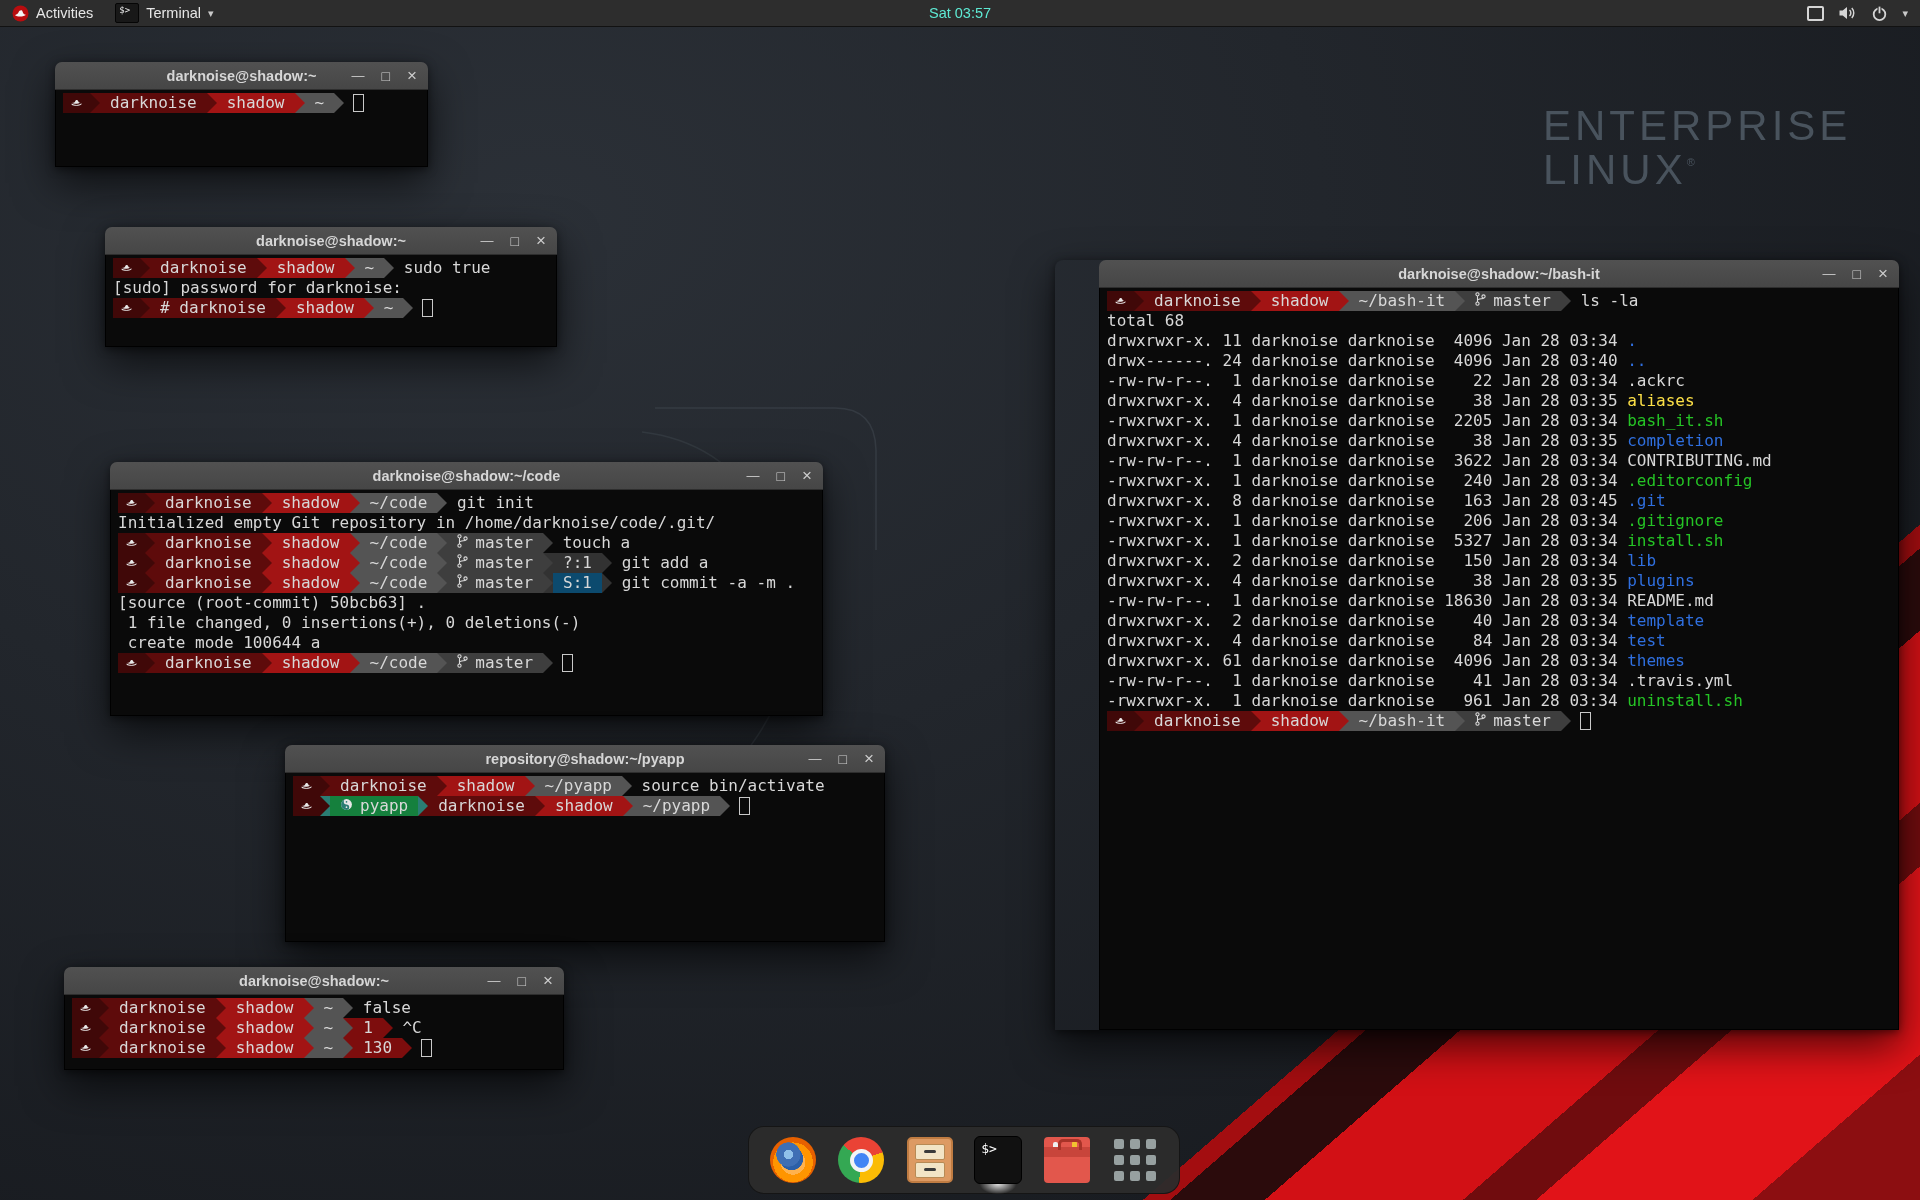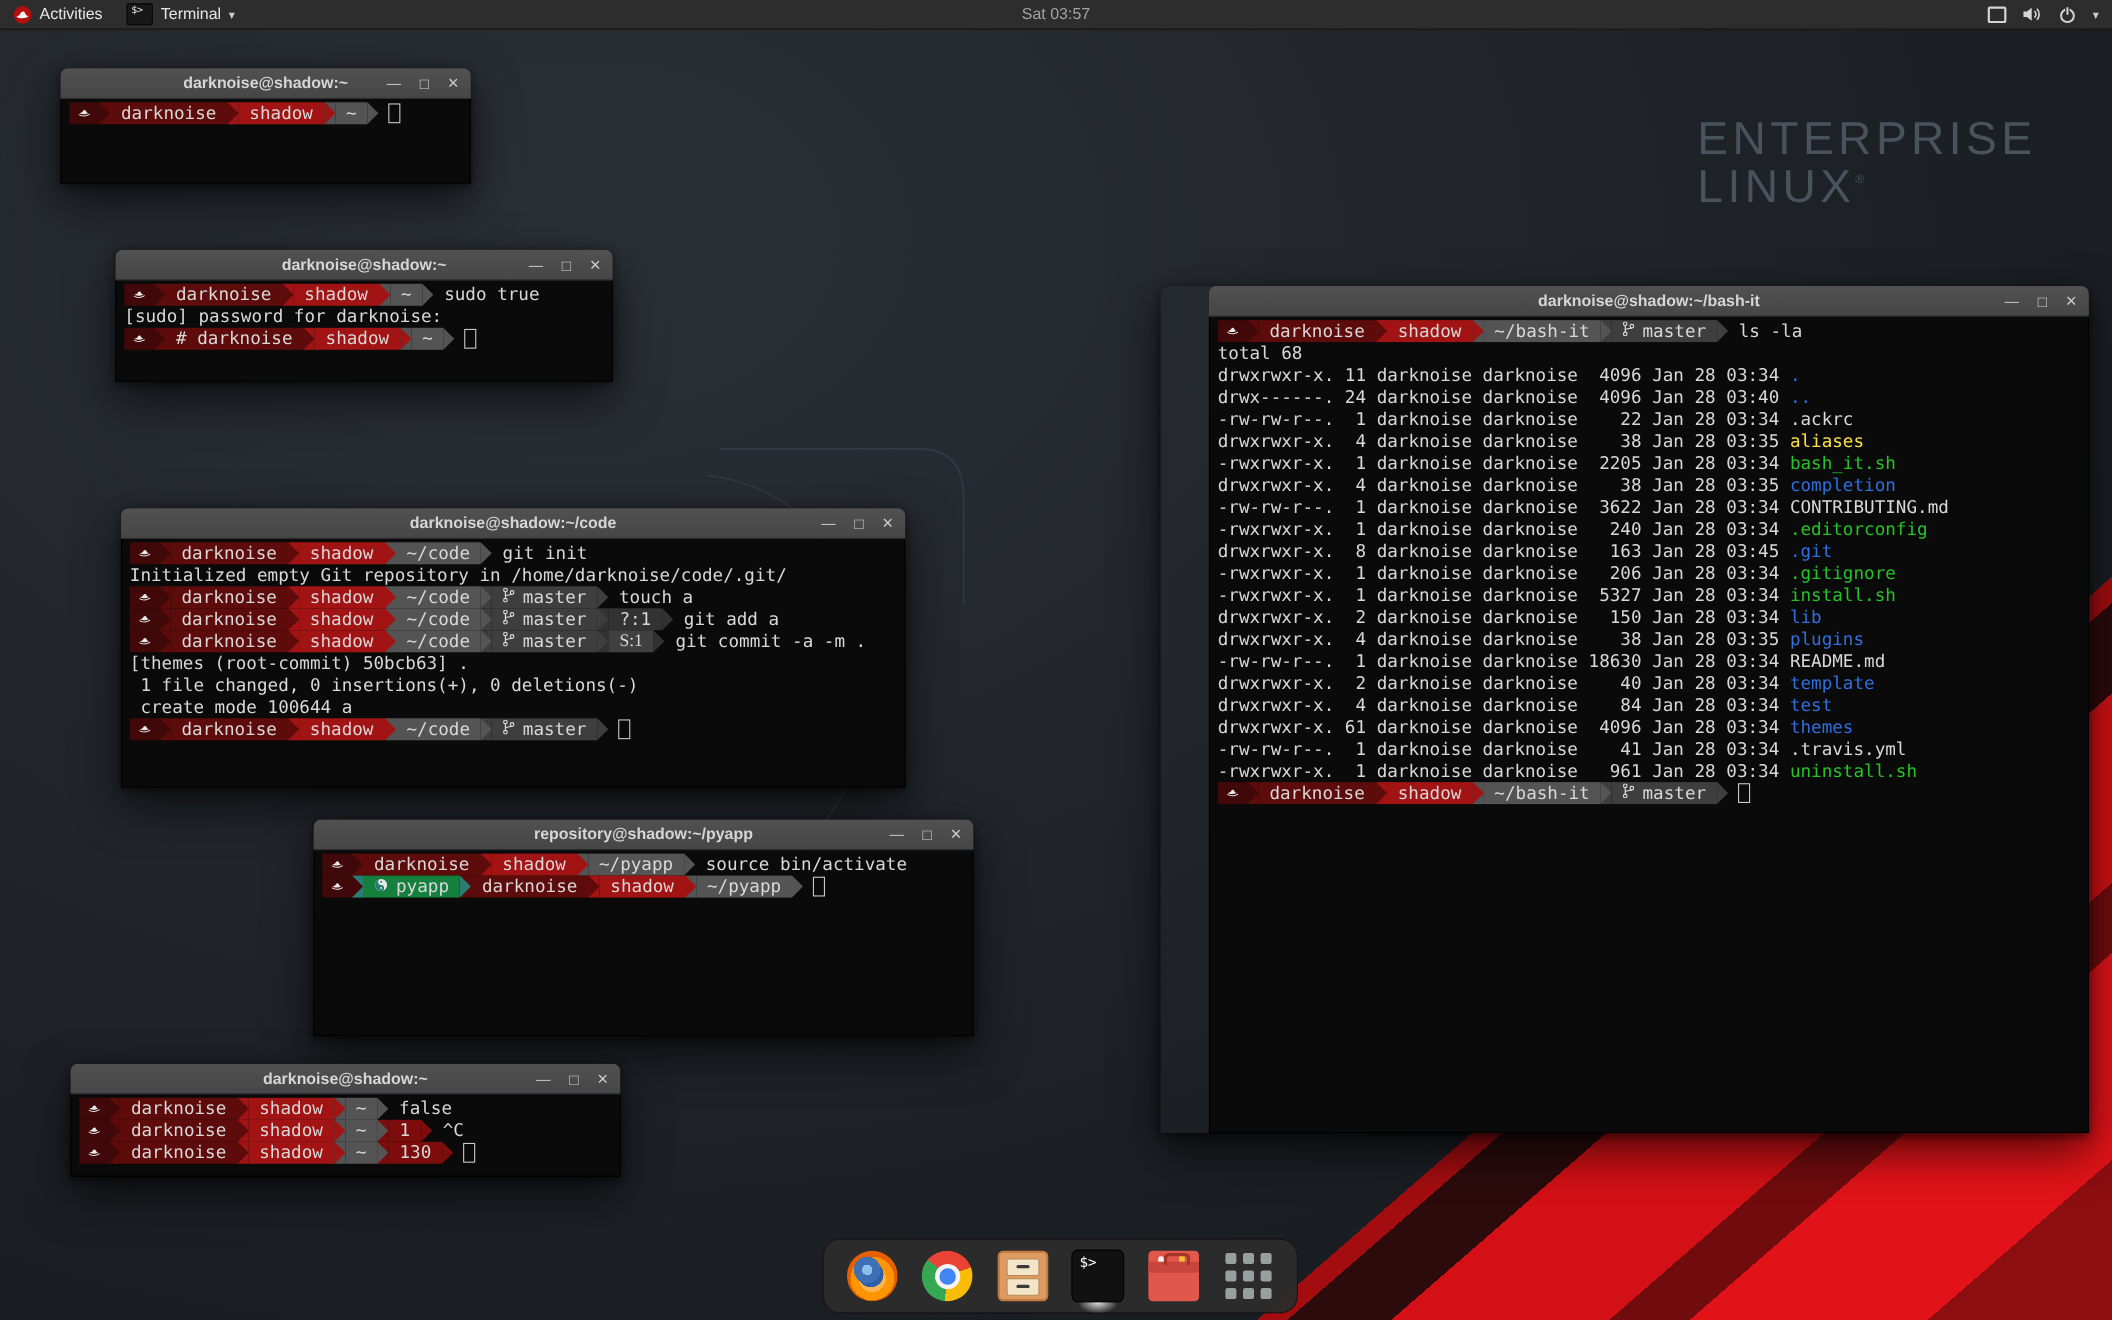--- a/index.html
+++ b/index.html
@@ -32,21 +32,21 @@
     display:flex;align-items:center;
   }
   .tb-activities{display:flex;align-items:center;gap:7px;padding:0 12px;height:26px;cursor:pointer;}
   .tb-appmenu{display:flex;align-items:center;gap:7px;padding:0 10px;height:26px;cursor:pointer;}
   .term-mini{
     width:24px;height:20px;background:#181818;border:1px solid #050505;border-radius:2px;
     font-family:"DejaVu Sans Mono",monospace;font-size:9px;color:#efefef;line-height:11px;
     padding:1px 0 0 3px;box-sizing:border-box;display:inline-block;
   }
   .caret{font-size:11px;color:#c9c9c9;}
-  .tb-clock{position:absolute;left:50%;transform:translateX(-50%);top:0;height:26px;line-height:26px;color:#a3a3a3;}
+  .tb-clock{position:absolute;left:50%;transform:translateX(-50%);top:0;height:26px;line-height:26px;color:#5eead4;}
   .tb-right{position:absolute;right:8px;top:0;height:26px;display:flex;align-items:center;gap:14px;padding-right:4px;}
   .sq-icon{width:13px;height:11px;border:2px solid #d5d5d5;border-radius:2px;display:inline-block;}
   
   .branding{position:absolute;left:1543px;top:104px;color:#4d5863;line-height:1.04;user-select:none;}
   .branding .b1{font-size:28px;font-weight:bold;letter-spacing:2px;color:#515d69;}
   .branding .b2,.branding .b3{font-size:42px;font-weight:300;letter-spacing:4px;color:#49535d;}
   .branding sup{font-size:11px;vertical-align:18px;letter-spacing:0;}
   
   .window{position:absolute;border-radius:8px 8px 0 0;box-shadow:0 16px 42px rgba(0,0,0,.65),0 2px 8px rgba(0,0,0,.5);z-index:10;}
   .titlebar{
@@ -221,22 +221,22 @@
                 <path d="M2.2 3.7v5.6 M2.2 7.8c0-2.2 5.6-1.2 5.6-2.1" stroke="#dcdcdc" stroke-width="1" fill="none"></path>
               </svg></span><span>master</span></span><span class="pl-arrow" style="border-left-color: rgb(62, 62, 62); background: rgb(50, 50, 50);"></span><span class="seg" style="background: rgb(50, 50, 50);"><span>?:1</span></span><span class="pl-arrow" style="border-left-color: rgb(50, 50, 50); background: transparent;"></span><span class="ptxt"> git add a</span></div>
         <div class="tline"><span class="seg iconseg" style="background: rgb(64, 8, 8);"><span><svg width="13" height="13" viewBox="0 0 14 14">
                 <path d="M2.6 8.4c.4 1.5 6.3 1.6 8.6-.2-.8.4-2.2-.6-2.6-2-.4-1.6-2.6-.9-3 .4C5.3 7.7 4 8.2 2.6 8.4z" fill="#e8e8e8"></path>
                 <path d="M1.9 9.2c2.4 2 8 2 10.3-.3l.3 1c-2.6 2.3-8.5 2.3-10.9.2z" fill="#e8e8e8"></path>
               </svg></span></span><span class="pl-arrow" style="border-left-color: rgb(64, 8, 8); background: rgb(94, 11, 11);"></span><span class="seg" style="background: rgb(94, 11, 11);"><span>darknoise</span></span><span class="pl-arrow" style="border-left-color: rgb(94, 11, 11); background: rgb(162, 20, 20);"></span><span class="seg" style="background: rgb(162, 20, 20);"><span>shadow</span></span><span class="pl-arrow" style="border-left-color: rgb(162, 20, 20); background: rgb(84, 84, 84);"></span><span class="seg" style="background: rgb(84, 84, 84);"><span>~/code</span></span><span class="pl-arrow" style="border-left-color: rgb(84, 84, 84); background: rgb(62, 62, 62);"></span><span class="seg" style="background: rgb(62, 62, 62);"><span><svg width="11" height="14" viewBox="0 0 10 13">
                 <circle cx="2.2" cy="2.2" r="1.5" fill="none" stroke="#dcdcdc" stroke-width="1"></circle>
                 <circle cx="2.2" cy="10.8" r="1.5" fill="none" stroke="#dcdcdc" stroke-width="1"></circle>
                 <circle cx="7.8" cy="4.2" r="1.5" fill="none" stroke="#dcdcdc" stroke-width="1"></circle>
                 <path d="M2.2 3.7v5.6 M2.2 7.8c0-2.2 5.6-1.2 5.6-2.1" stroke="#dcdcdc" stroke-width="1" fill="none"></path>
-              </svg></span><span>master</span></span><span class="pl-arrow" style="border-left-color: rgb(62, 62, 62); background: rgb(50, 50, 50);"></span><span class="seg" style="background: #404040; font-family: Liberation Serif, serif;"><span>S:1</span></span><span class="pl-arrow" style="border-left-color: rgb(50, 50, 50); background: transparent;"></span><span class="ptxt"> git commit -a -m .</span></div>
-        <div class="tline"><span class="ptxt">[themes (root-commit) 50bcb63] .</span></div>
+              </svg></span><span>master</span></span><span class="pl-arrow" style="border-left-color: rgb(62, 62, 62); background: rgb(50, 50, 50);"></span><span class="seg" style="background: #0c4a6e;"><span>S:1</span></span><span class="pl-arrow" style="border-left-color: rgb(50, 50, 50); background: transparent;"></span><span class="ptxt"> git commit -a -m .</span></div>
+        <div class="tline"><span class="ptxt">[source (root-commit) 50bcb63] .</span></div>
         <div class="tline"><span class="ptxt"> 1 file changed, 0 insertions(+), 0 deletions(-)</span></div>
         <div class="tline"><span class="ptxt"> create mode 100644 a</span></div>
         <div class="tline"><span class="seg iconseg" style="background: rgb(64, 8, 8);"><span><svg width="13" height="13" viewBox="0 0 14 14">
                 <path d="M2.6 8.4c.4 1.5 6.3 1.6 8.6-.2-.8.4-2.2-.6-2.6-2-.4-1.6-2.6-.9-3 .4C5.3 7.7 4 8.2 2.6 8.4z" fill="#e8e8e8"></path>
                 <path d="M1.9 9.2c2.4 2 8 2 10.3-.3l.3 1c-2.6 2.3-8.5 2.3-10.9.2z" fill="#e8e8e8"></path>
               </svg></span></span><span class="pl-arrow" style="border-left-color: rgb(64, 8, 8); background: rgb(94, 11, 11);"></span><span class="seg" style="background: rgb(94, 11, 11);"><span>darknoise</span></span><span class="pl-arrow" style="border-left-color: rgb(94, 11, 11); background: rgb(162, 20, 20);"></span><span class="seg" style="background: rgb(162, 20, 20);"><span>shadow</span></span><span class="pl-arrow" style="border-left-color: rgb(162, 20, 20); background: rgb(84, 84, 84);"></span><span class="seg" style="background: rgb(84, 84, 84);"><span>~/code</span></span><span class="pl-arrow" style="border-left-color: rgb(84, 84, 84); background: rgb(62, 62, 62);"></span><span class="seg" style="background: rgb(62, 62, 62);"><span><svg width="11" height="14" viewBox="0 0 10 13">
                 <circle cx="2.2" cy="2.2" r="1.5" fill="none" stroke="#dcdcdc" stroke-width="1"></circle>
                 <circle cx="2.2" cy="10.8" r="1.5" fill="none" stroke="#dcdcdc" stroke-width="1"></circle>
                 <circle cx="7.8" cy="4.2" r="1.5" fill="none" stroke="#dcdcdc" stroke-width="1"></circle>
                 <path d="M2.2 3.7v5.6 M2.2 7.8c0-2.2 5.6-1.2 5.6-2.1" stroke="#dcdcdc" stroke-width="1" fill="none"></path>

